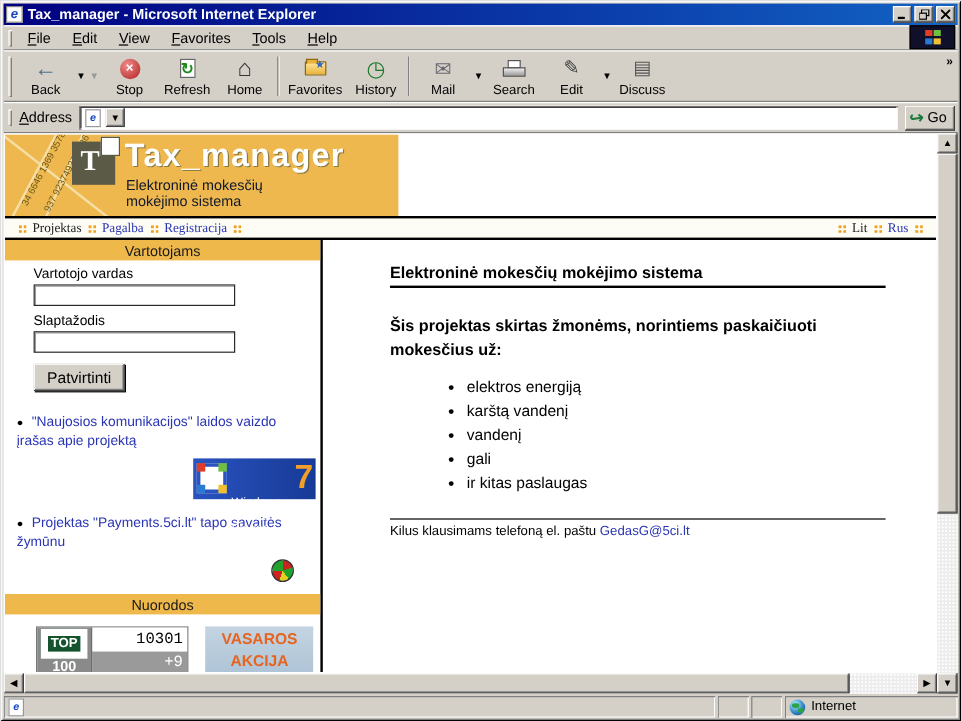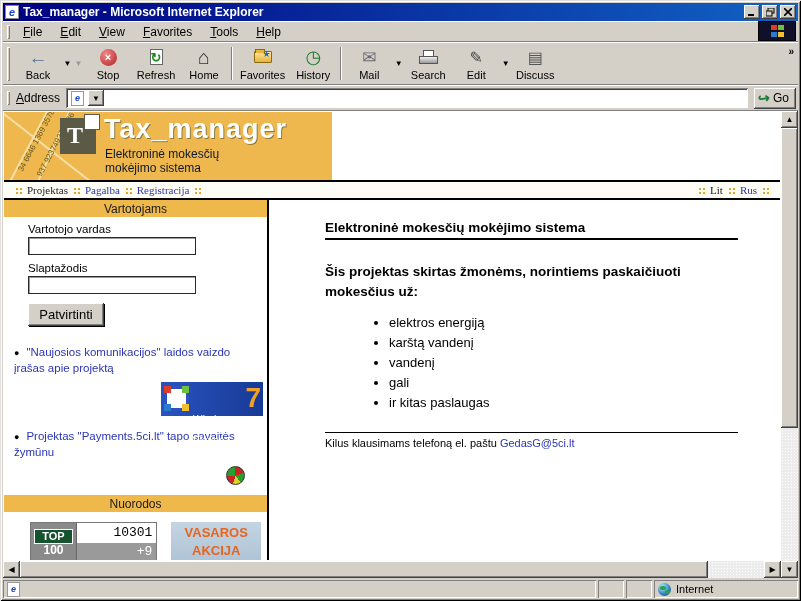--- a/index.html
+++ b/index.html
@@ -140,21 +140,21 @@
   .wmp .sq i { position:absolute; width:7px; height:7px; }
   .wmp .txt { position:absolute; left:32px; top:1px; font-size:10px; font-weight:normal; line-height:1.05; letter-spacing:.2px;margin-top:32px; }
   .wmp .seven { position:absolute; right:2px; top:0px; font-size:28px; font-weight:bold; color:#f0a028; }
   .pin { margin:4px 22px 0 auto; width:19px; height:19px; border-radius:50%; cursor:pointer;
          background:conic-gradient(#cc2222 0 20%, #1fa32a 20% 40%, #e0d020 40% 55%, #cc2222 55% 75%, #1fa32a 75%); border:1px solid #333; }
   .counters { display:flex; padding:10px 6px 0 26px; gap:14px; align-items:flex-start; }
   .top100 { width:128px; height:40px; border:1px solid #777; display:flex; cursor:pointer; }
   .t100-logo { width:46px; background:#8a8a8a; color:#fff; font-weight:bold; text-align:center; font-size:12px;
                display:flex; flex-direction:column; justify-content:center; line-height:1.1;
                border-right:1px solid #666; }
-  .t100-logo .top { background:#14532d; margin:2px 3px 0; border:1px solid #ffffff; font-size:11px; }
+  .t100-logo .top { background:#14532d; margin:2px 3px 0; border:6px solid #ffffff; font-size:11px; }
   .t100-right { flex:1; display:flex; flex-direction:column; }
   .t100-count { flex:1; background:#fff; color:#000; font-family:"Liberation Mono",monospace; font-size:13px; text-align:right; padding:2px 4px 0; }
   .t100-delta { flex:1; background:#9a9a9a; color:#fff; font-family:"Liberation Mono",monospace; font-size:13px; text-align:right; padding:1px 4px 0; }
   .vasaros { width:90px; height:39px; background:linear-gradient(#c4d4e2,#aec4d6); text-align:center; color:#e8641e;
              font-weight:bold; font-size:13px; line-height:1.4; padding-top:2px; cursor:pointer; }
 
   
   .main { flex:1; padding:20px 42px 0 56px; overflow:hidden; }
   .m-heading { font-size:13.5px; font-weight:bold; color:#000; border-bottom:2px solid #000; padding-bottom:3px; }
   .m-intro { font-size:13.5px; font-weight:bold; margin-top:22px; line-height:1.45; }

